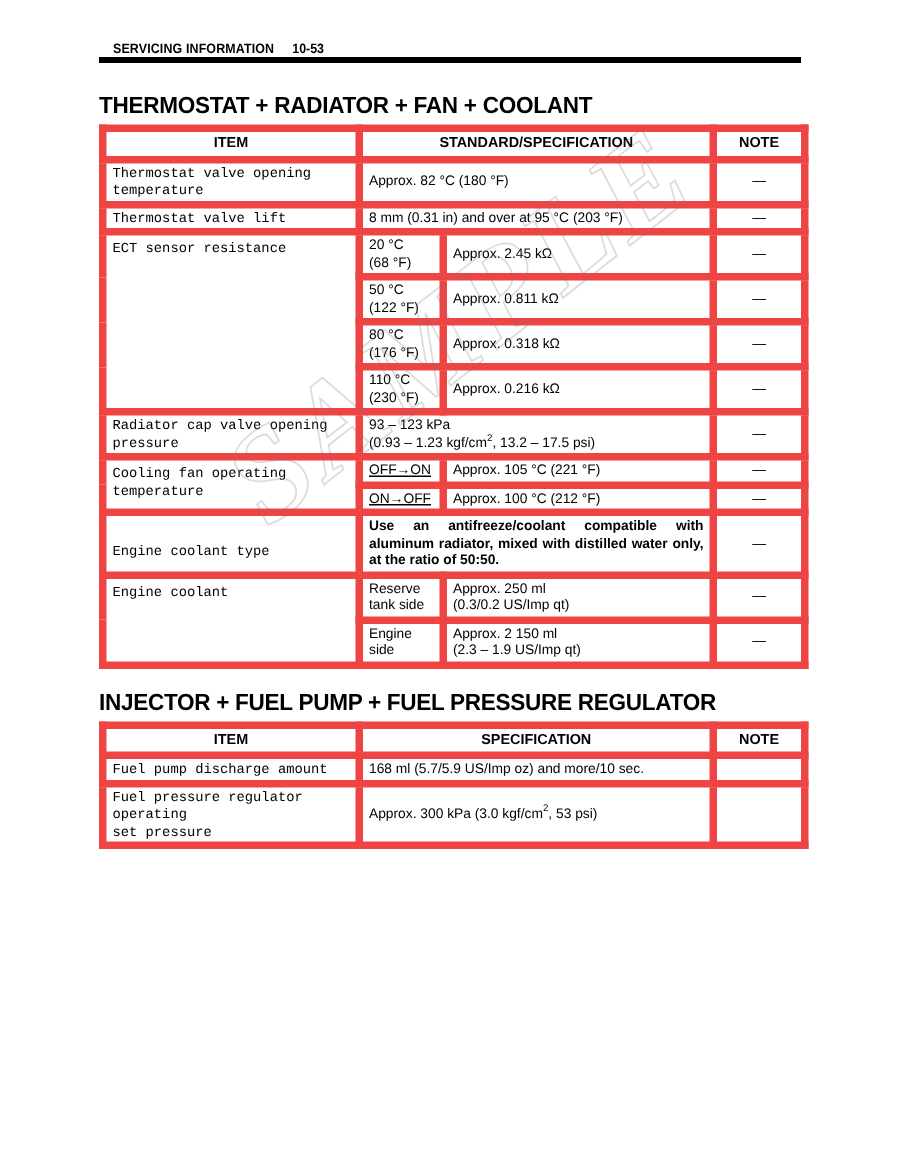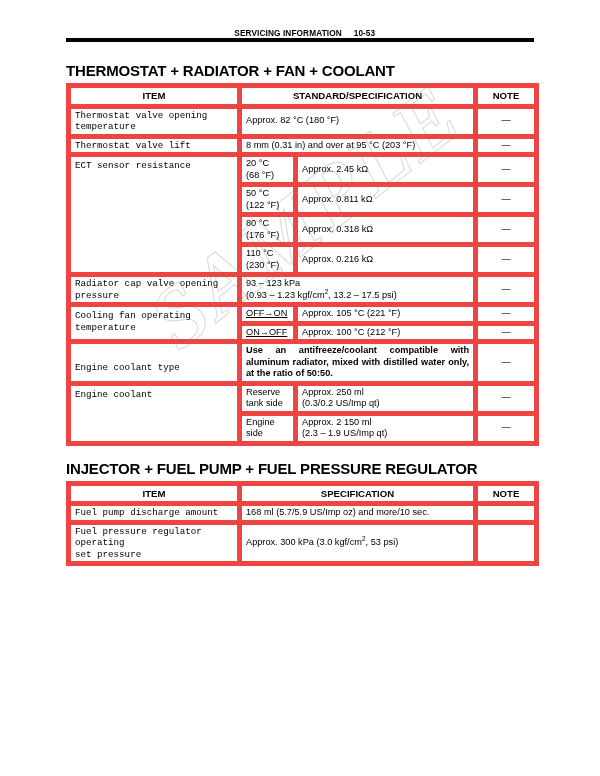--- a/index.html
+++ b/index.html
@@ -51,21 +51,21 @@
     white-space: nowrap;
     opacity: 0.85;
   }
 
   
   .page-header {
     position: absolute;
     left: 66px;
     top: 22px;
     width: 468px;
-    text-align: center;
+    text-align: left;
     z-index: 2;
   }
   .page-header .hdr-text {
     display: inline-block;
     font-size: 9px;
     font-weight: 700;
     letter-spacing: 0.1px;
     font-stretch: condensed;
     transform: scaleX(0.92);
     transform-origin: right center;

